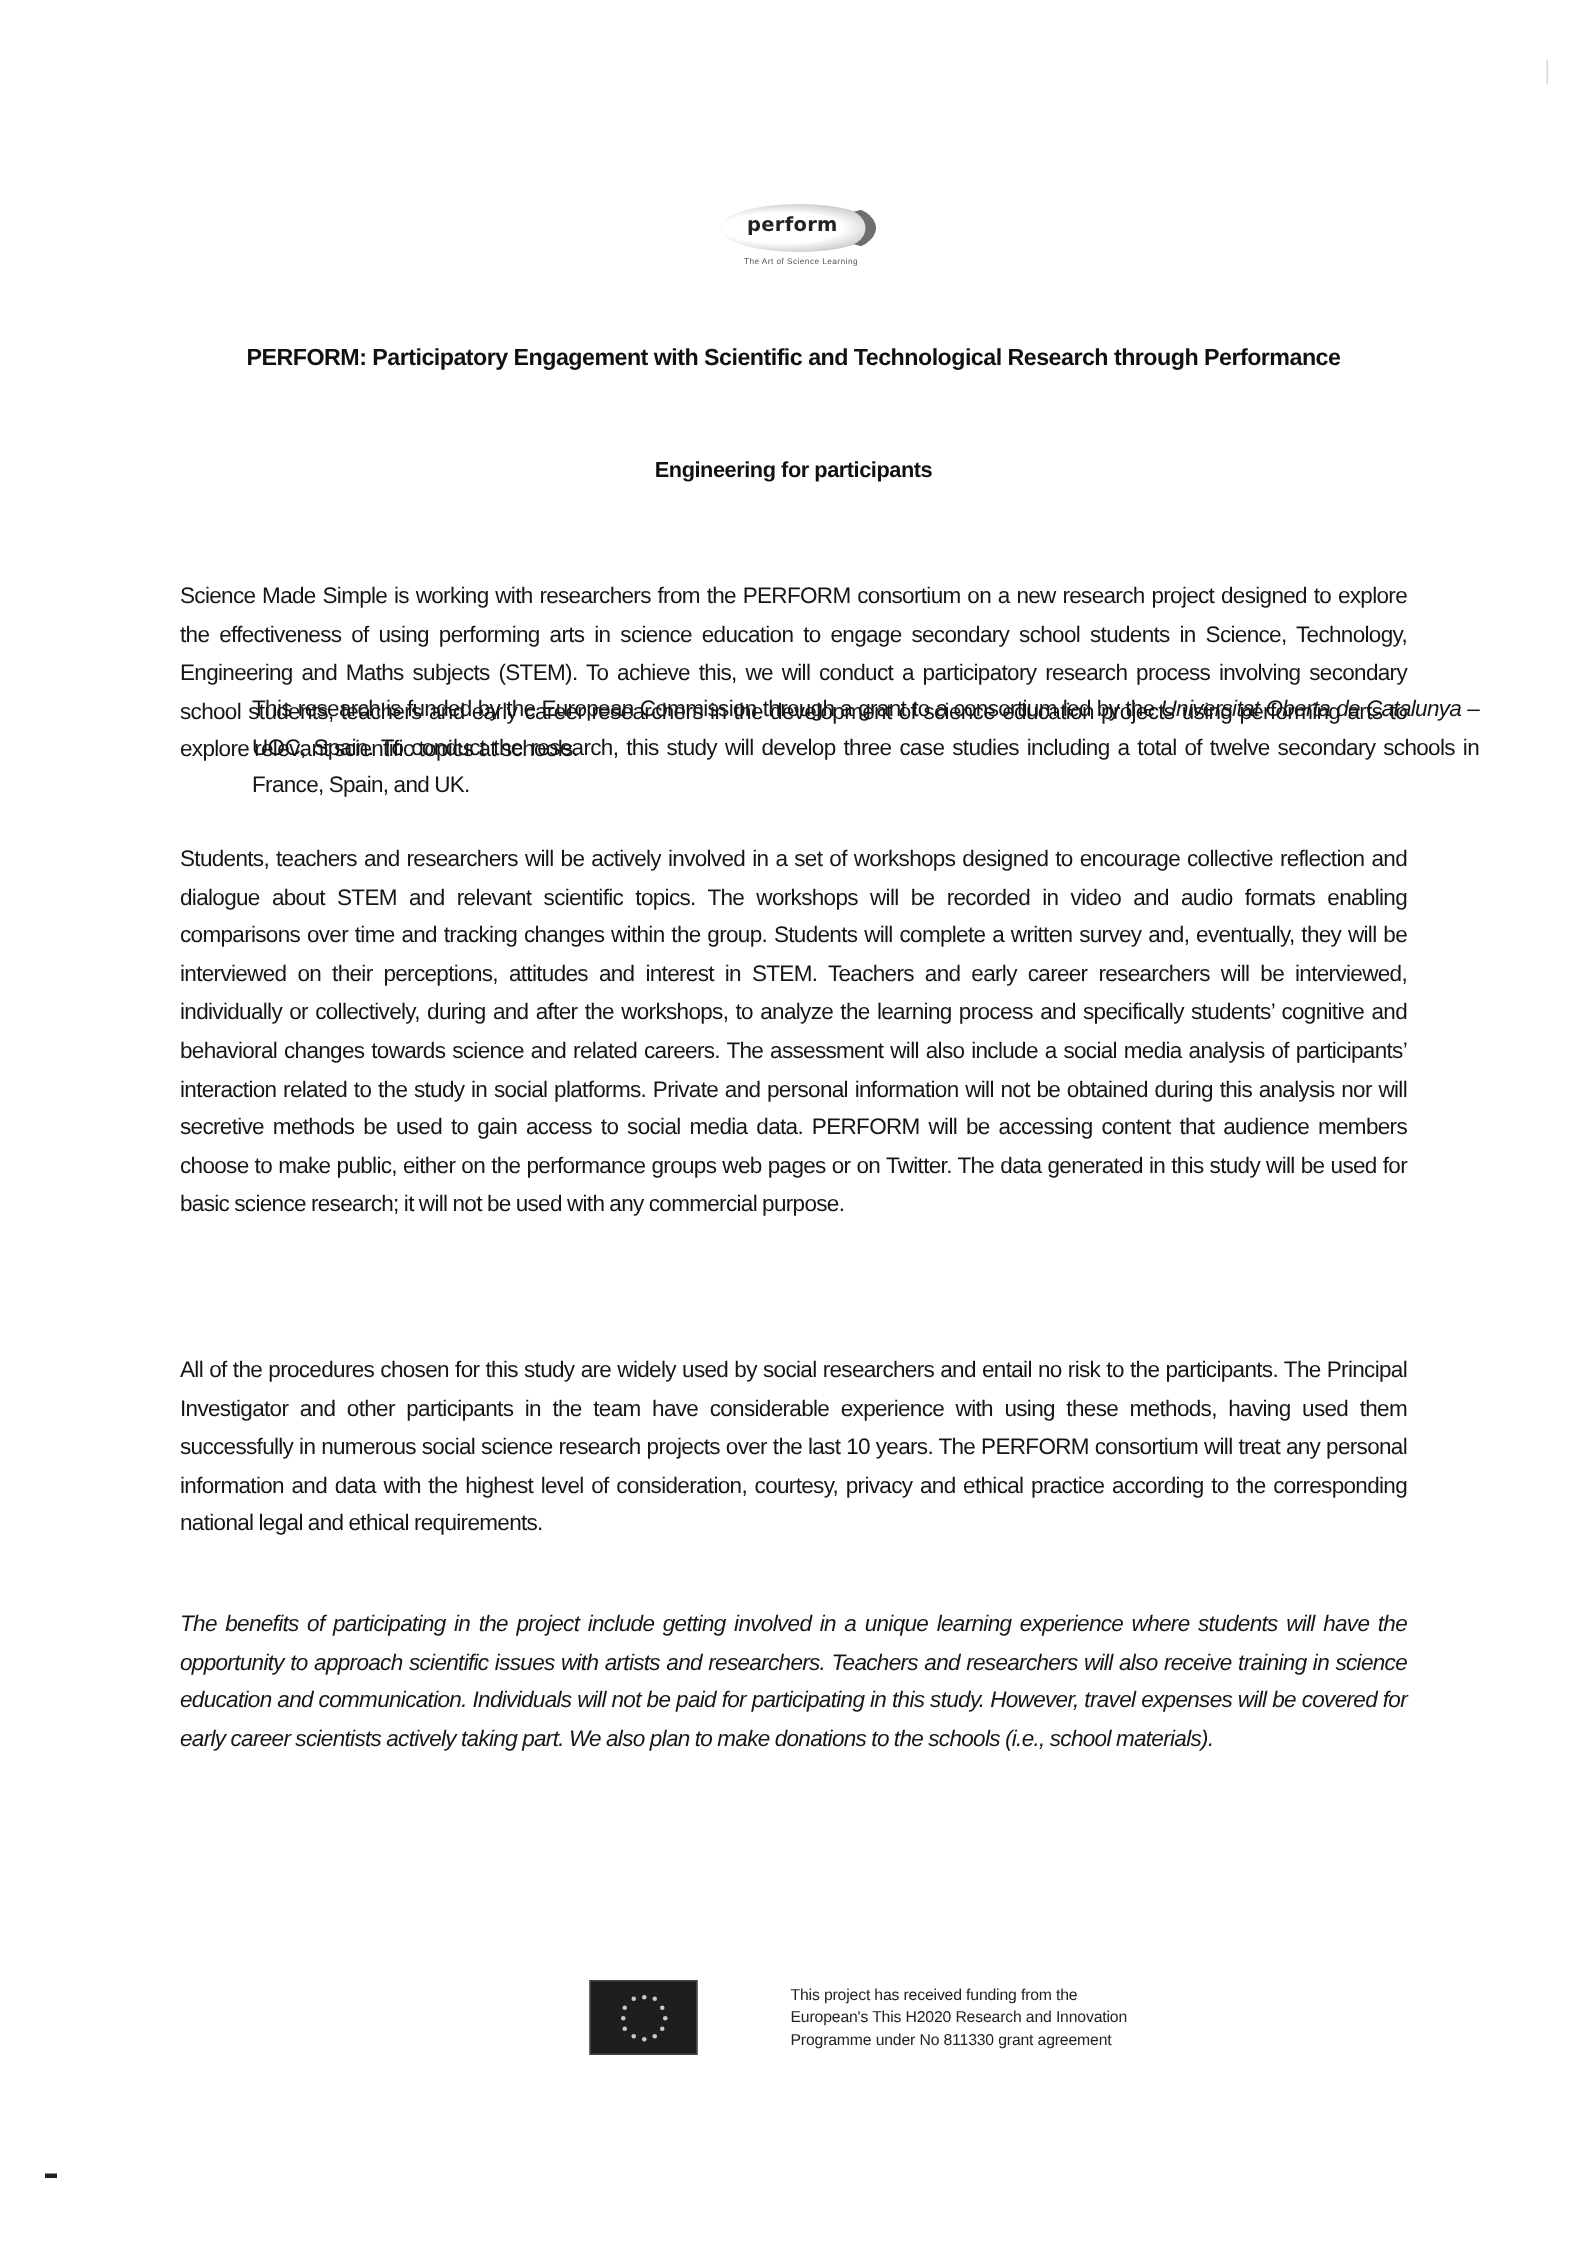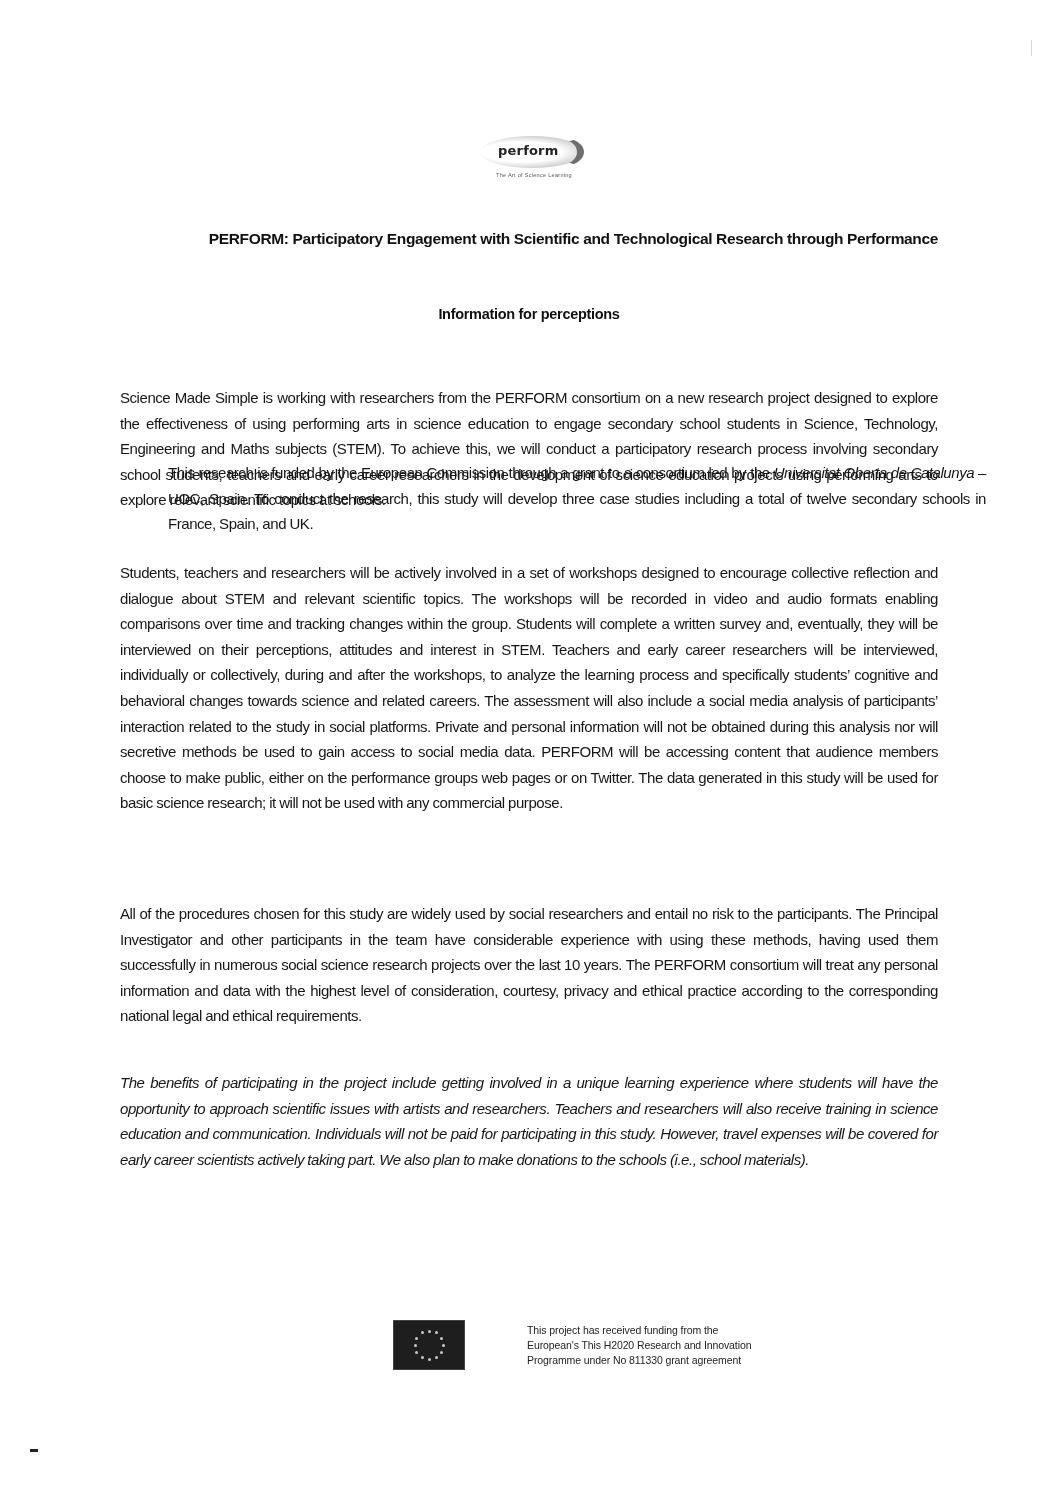--- a/index.html
+++ b/index.html
@@ -27,21 +27,21 @@
   .logo-word {
     position: absolute; left: 20px; top: 9px; font-size: 13px; font-weight: bold;
     color: #222; letter-spacing: 0.2px;
     font-family: "DejaVu Sans", sans-serif;
   }
   .logo-tagline {
     position: absolute; left: 0; top: 38px; width: 112px; text-align: center;
     font-size: 5.5px; color: #555; letter-spacing: 0.3px;
   }
   .title {
-    position: absolute; left: 120px; top: 230px; width: 818px; text-align: right;
+    position: absolute; left: 120px; top: 230px; width: 818px; text-align: center;
     font-size: 15.5px; font-weight: bold; color: #111;
     letter-spacing: -0.35px;
   }
   .subtitle {
     position: absolute; left: 120px; top: 306px; width: 818px; text-align: center;
     font-size: 14.5px; font-weight: bold; color: #111; letter-spacing: -0.3px;
   }
   .body-text {
     position: absolute; left: 120px; width: 818px;
     font-size: 15px; line-height: 25.6px; text-align: justify;
@@ -80,21 +80,21 @@
 <div class="scan-line"></div>
 
 <div class="logo">
   <div class="logo-ellipse"></div>
   <div class="logo-swoosh"></div>
   <div class="logo-word">perform</div>
   <div class="logo-tagline">The Art of Science Learning</div>
 </div>
 
 <div class="title">PERFORM: Participatory Engagement with Scientific and Technological Research through Performance</div>
-<div class="subtitle">Information for perceptions</div>
+<div class="subtitle">Engineering for participants</div>
 
 <div class="body-text p1">
   <p>Science Made Simple is working with researchers from the PERFORM consortium on a new research project designed to explore the effectiveness of using performing arts in science education to engage secondary school students in Science, Technology, Engineering and Maths subjects (STEM). To achieve this, we will conduct a participatory research process involving secondary school students, teachers and early career researchers in the development of science education projects using performing arts to explore relevant scientific topics at schools.</p>
 </div>
 
 <div class="body-text p2">
   <p><span>This research is funded by the European Commission through a grant to a consortium led by the </span><i>Universitat Oberta de Catalunya</i><span> –UOC, Spain. To conduct the research, this study will develop three case studies including a total of twelve secondary schools in France, Spain, and UK.</span></p>
 </div>
 
 <div class="body-text p3">

